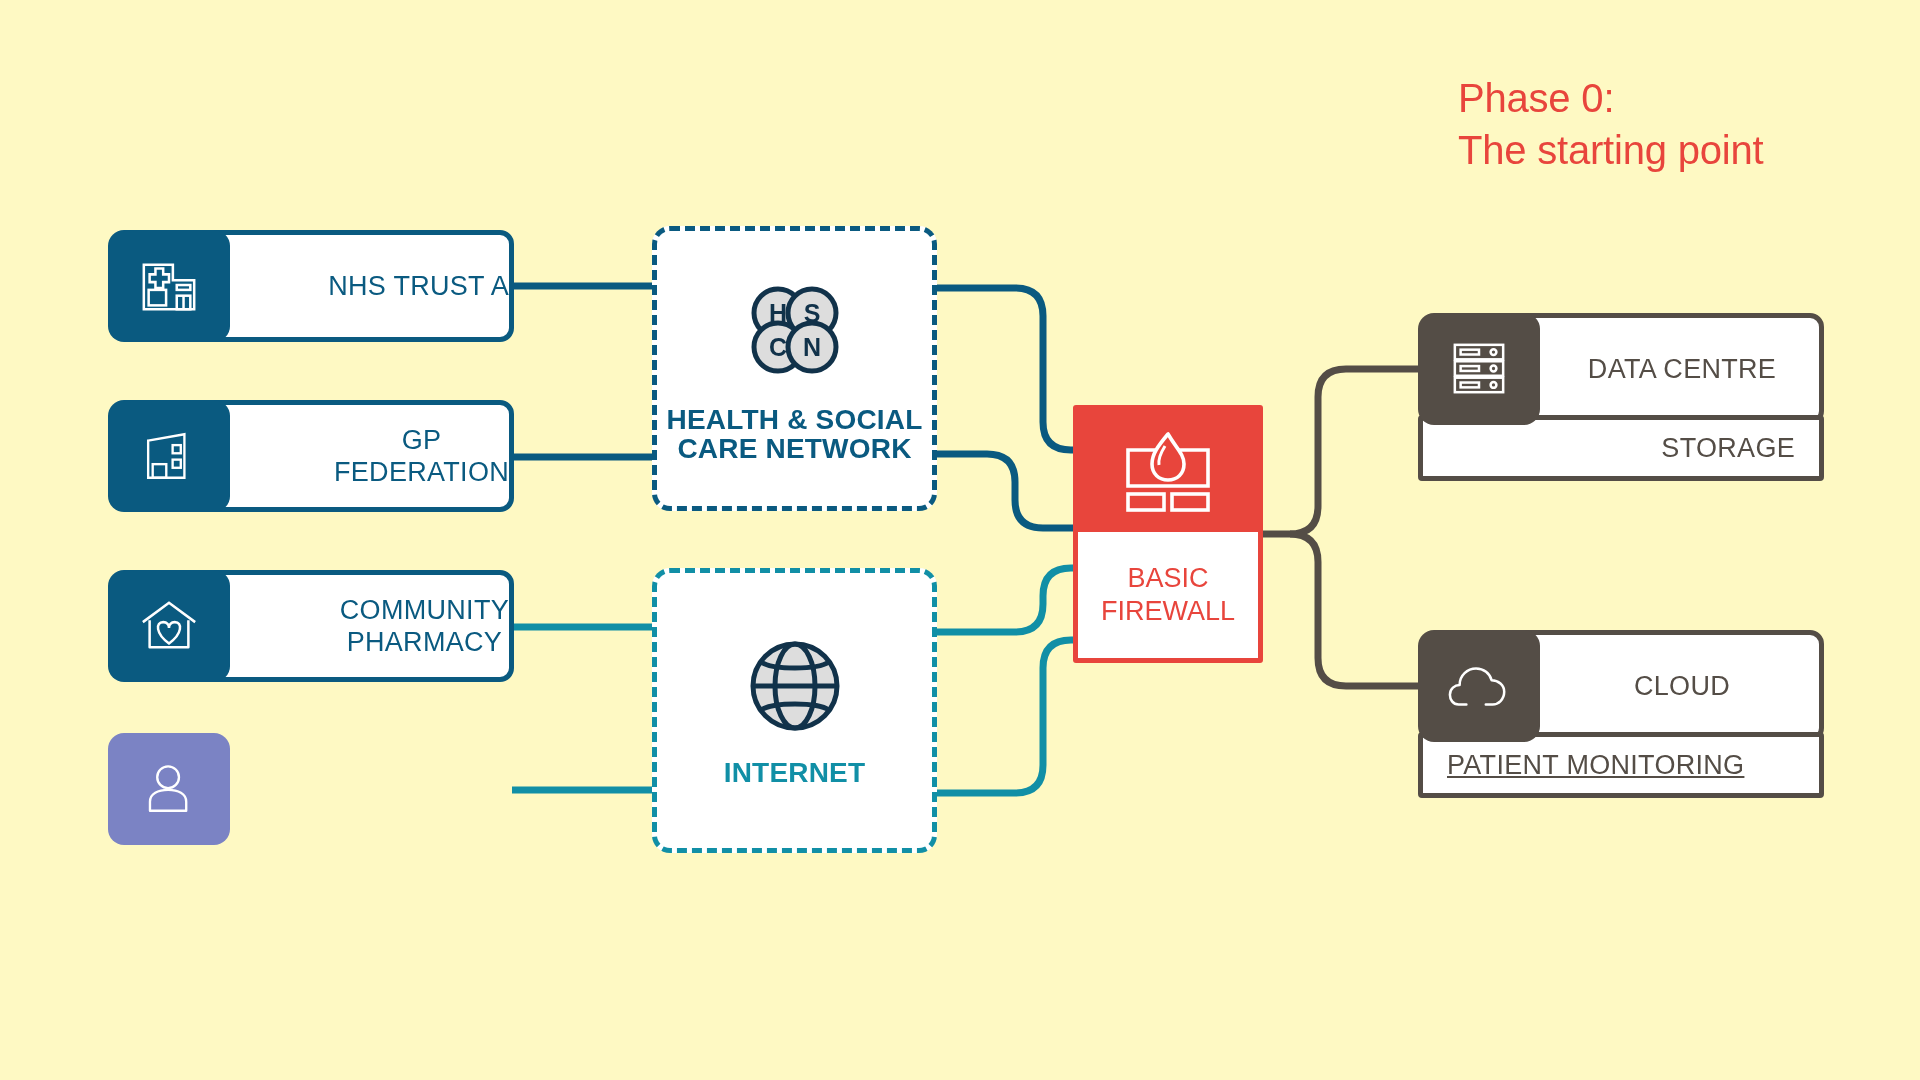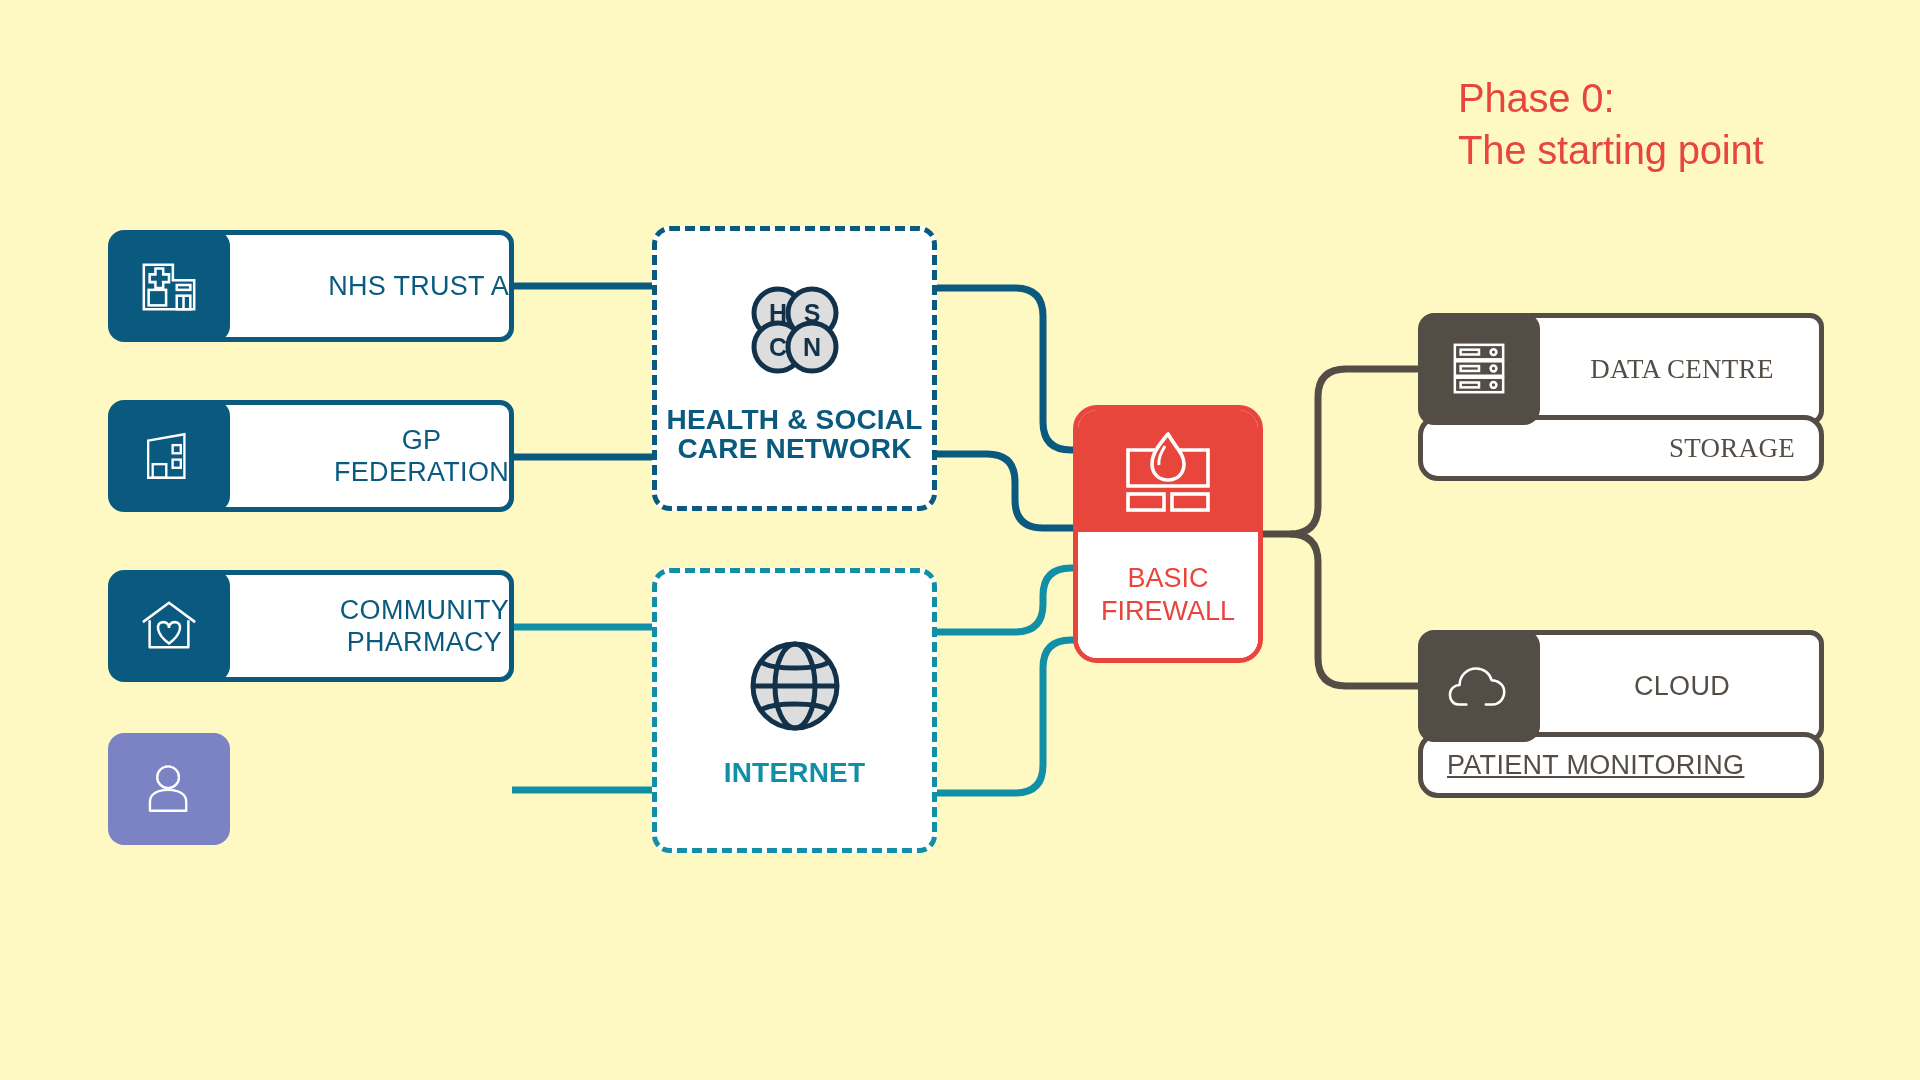--- a/index.html
+++ b/index.html
@@ -102,21 +102,21 @@
     margin-top: 16px;
   }
 
   
   #firewall {
     position: absolute;
     left: 1073px;
     top: 405px;
     width: 190px;
     height: 258px;
-    border-radius: 24px;
+    border-radius: 3px;
     overflow: hidden;
     background: #ffffff;
     border: 5px solid #e8453c;
     box-sizing: border-box;
   }
   #firewall .fw-top {
     height: 122px;
     background: #e8453c;
     display: flex;
     align-items: center;
@@ -174,21 +174,21 @@
     letter-spacing: 0.3px;
     padding-left: 62px;
     text-align: center;
   }
   .dest-node .sub-row {
     position: relative;
     margin-top: -10px;
     height: 66px;
     background: #ffffff;
     border: 5px solid var(--nc);
-    border-radius: 20px;
+    border-radius: 4px;
     box-sizing: border-box;
     display: flex;
     align-items: center;
     justify-content: center;
   }
   .dest-node .sublabel {
     color: var(--nc);
     font-size: 27px;
     letter-spacing: 0.3px;
   }
@@ -319,21 +319,21 @@
         <path d="M50 6 C40 18 34 26 34 36 C34 46 41 52 50 52 C59 52 66 46 66 36 C66 26 58 20 50 6 Z" fill="#e8453c" stroke="#ffffff" stroke-width="3.6" stroke-linejoin="round"></path>
         <path d="M47 18 C42 26 40 31 41 37" stroke="#ffffff" stroke-width="3" fill="none"></path>
       </svg>
     </div>
     <div class="fw-bot">
       <span class="fwlabel">BASIC
 FIREWALL</span>
     </div>
   </div>
 
-  <div class="dest-node" style="--nc:#544d46; left:1418px; top:313px;font-family:Liberation Serif, serif;">
+  <div class="dest-node" style="--nc:#544d46; left:1418px; top:313px;">
     <div class="row-main">
       <div class="pill">
         <span class="nlabel">DATA CENTRE</span>
       </div>
       <div class="iconbox">
         <svg width="62" height="58" viewBox="0 0 64 60" fill="none" stroke="#ffffff" stroke-width="2.6">
           <rect x="7" y="5" width="50" height="15"></rect>
           <rect x="7" y="22" width="50" height="15"></rect>
           <rect x="7" y="39" width="50" height="15"></rect>
           <rect x="13" y="10" width="19" height="5"></rect>

